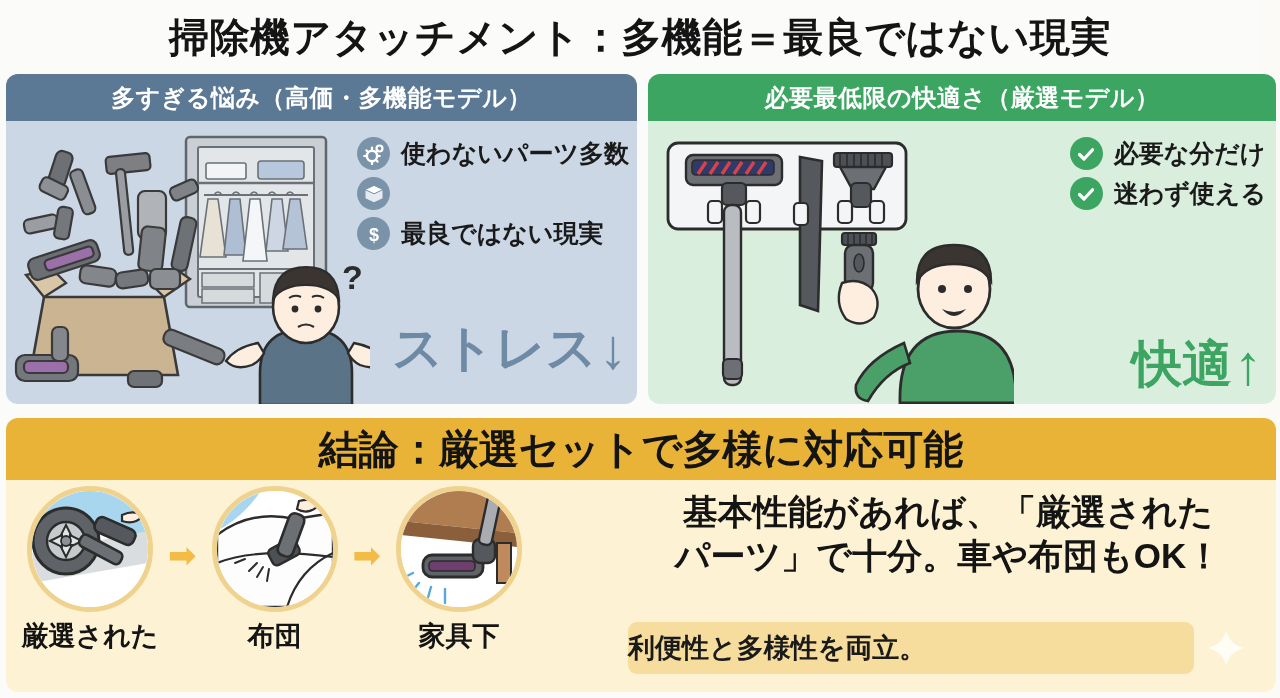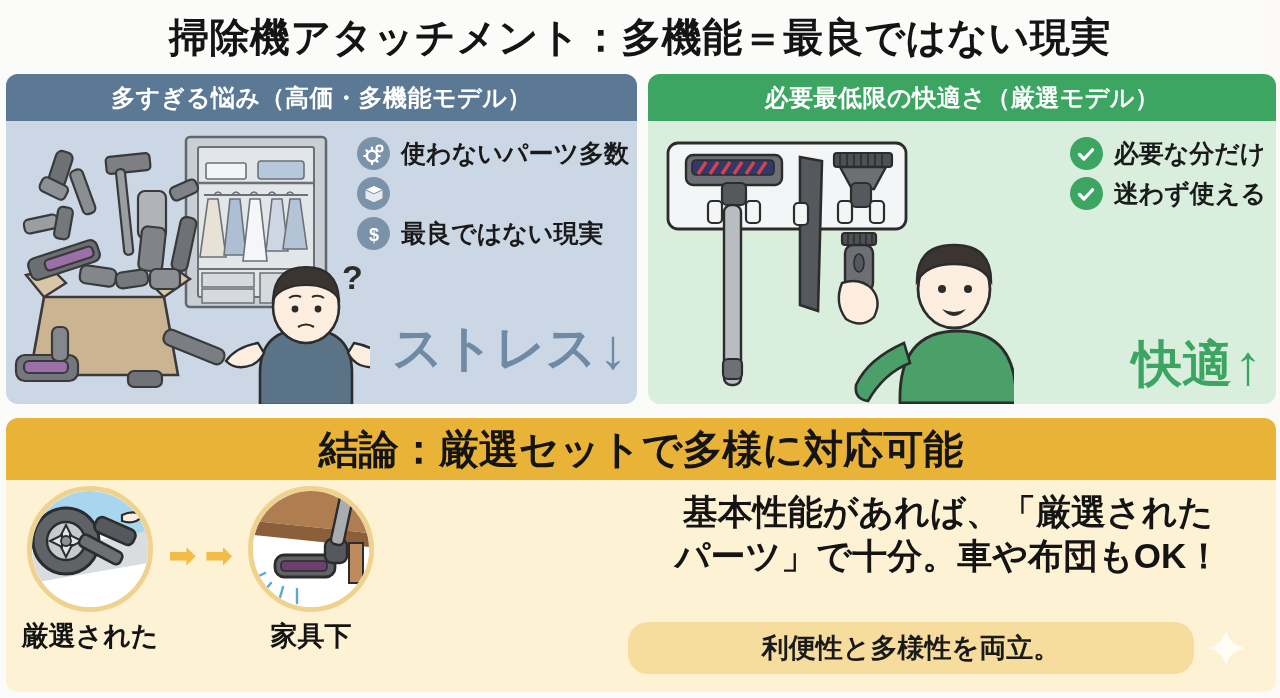--- a/index.html
+++ b/index.html
@@ -97,22 +97,22 @@
   .concl {
     position: absolute; left: 612px; top: 10px; width: 660px;
     text-align: center;
   }
   .concl-line {
     font-size: 35px; font-weight: 700; color: #141414;
     line-height: 1.26; white-space: nowrap;
   }
   .pill-wrap {
     position: absolute; left: 628px; top: 622px; width: 566px; height: 52px;
-    display: flex; align-items: center; justify-content: center;
-    background: #f6dd9e; border-radius: 20px;
+    display: flex; align-items: center; 
+    background: #f6dd9e; border-radius: 9px;
   }
   .pill-text { font-size: 27px; font-weight: 700; color: #1a1a1a; white-space: nowrap; }
   .sparkle {
     position: absolute; left: 1206px; top: 628px; width: 40px; height: 40px;
   }
 
   svg { display: block; }
 </style>
 </head>
 <body>
@@ -368,20 +368,41 @@
               <rect x="62" y="32" width="42" height="16" rx="6" fill="#55585c" stroke="#2c2c2c" stroke-width="2.6" transform="rotate(24 83 40)"></rect>
               <rect x="46" y="52" width="46" height="13" rx="5" fill="#6c6f74" stroke="#2c2c2c" stroke-width="2.6" transform="rotate(28 69 58)"></rect>
               <path d="M90 24 q14-6 20 2 q-8 8 -20 4z" fill="#fdeee0" stroke="#2c2c2c" stroke-width="2.2"></path>
             </svg>
           </div>
           <div class="step-label">厳選された</div>
         </div>
 
         <div class="step-arrow">➡</div>
 
+        <div class="step">
+          <div class="step-circle">
+            <svg width="116" height="116" viewBox="0 0 116 116">
+              <rect width="116" height="116" fill="#ffffff"></rect>
+              <path d="M0 0 L44 0 Q26 26 0 40 Z" fill="#a8d6ee"></path>
+              <path d="M0 44 Q34 18 78 28 L116 22 L116 116 L0 116 Z" fill="#fdfdfd" stroke="#2c2c2c" stroke-width="2.4"></path>
+              <path d="M0 72 Q40 56 116 66" fill="none" stroke="#2c2c2c" stroke-width="2.2"></path>
+              <path d="M70 116 Q82 78 116 62" fill="none" stroke="#2c2c2c" stroke-width="2.2"></path>
+              <rect x="52" y="52" width="30" height="18" rx="5" fill="#4d5055" stroke="#2c2c2c" stroke-width="2.4" transform="rotate(-28 67 61)"></rect>
+              <g stroke="#2c2c2c" stroke-width="2" stroke-linecap="round">
+                <line x1="40" y1="72" x2="32" y2="80"></line>
+                  <line x1="46" y1="76" x2="40" y2="86"></line>
+                <line x1="52" y1="78" x2="50" y2="90"></line>
+                  <line x1="28" y1="68" x2="18" y2="72"></line>
+              </g>
+              <rect x="66" y="22" width="16" height="44" rx="6" fill="#6c6f74" stroke="#2c2c2c" stroke-width="2.6" transform="rotate(20 74 44)"></rect>
+              <path d="M82 10 q16-4 18 6 q-10 8 -20 2z" fill="#fdeee0" stroke="#2c2c2c" stroke-width="2.2"></path>
+            </svg>
+          </div>
+          <div class="step-label">布団</div>
+        </div>
 
         <div class="step-arrow">➡</div>
 
         <div class="step">
           <div class="step-circle">
             <svg width="116" height="116" viewBox="0 0 116 116">
               <rect width="116" height="116" fill="#ffffff"></rect>
               <path d="M0 0 L116 0 L116 42 L0 30 Z" fill="#b07d50"></path>
               <path d="M0 30 L116 42 L116 56 L0 44 Z" fill="#8a5f3a"></path>
               <rect x="96" y="52" width="14" height="40" fill="#c08b5c" stroke="#2c2c2c" stroke-width="2"></rect>

